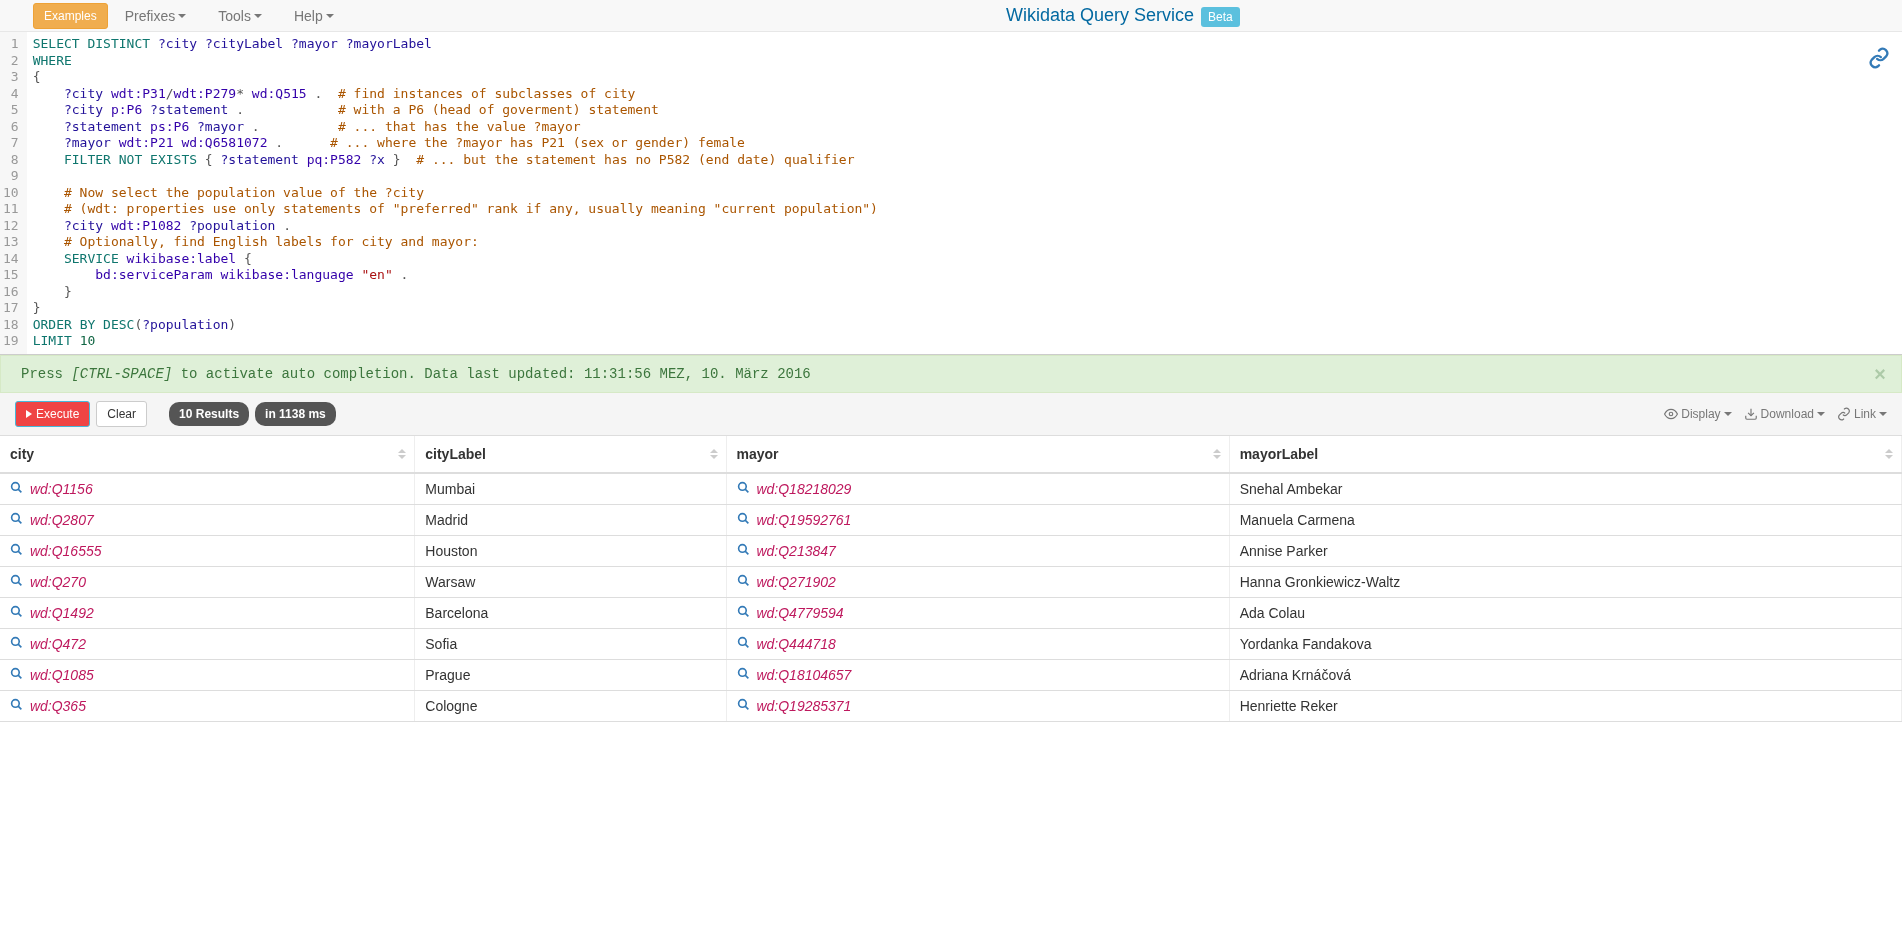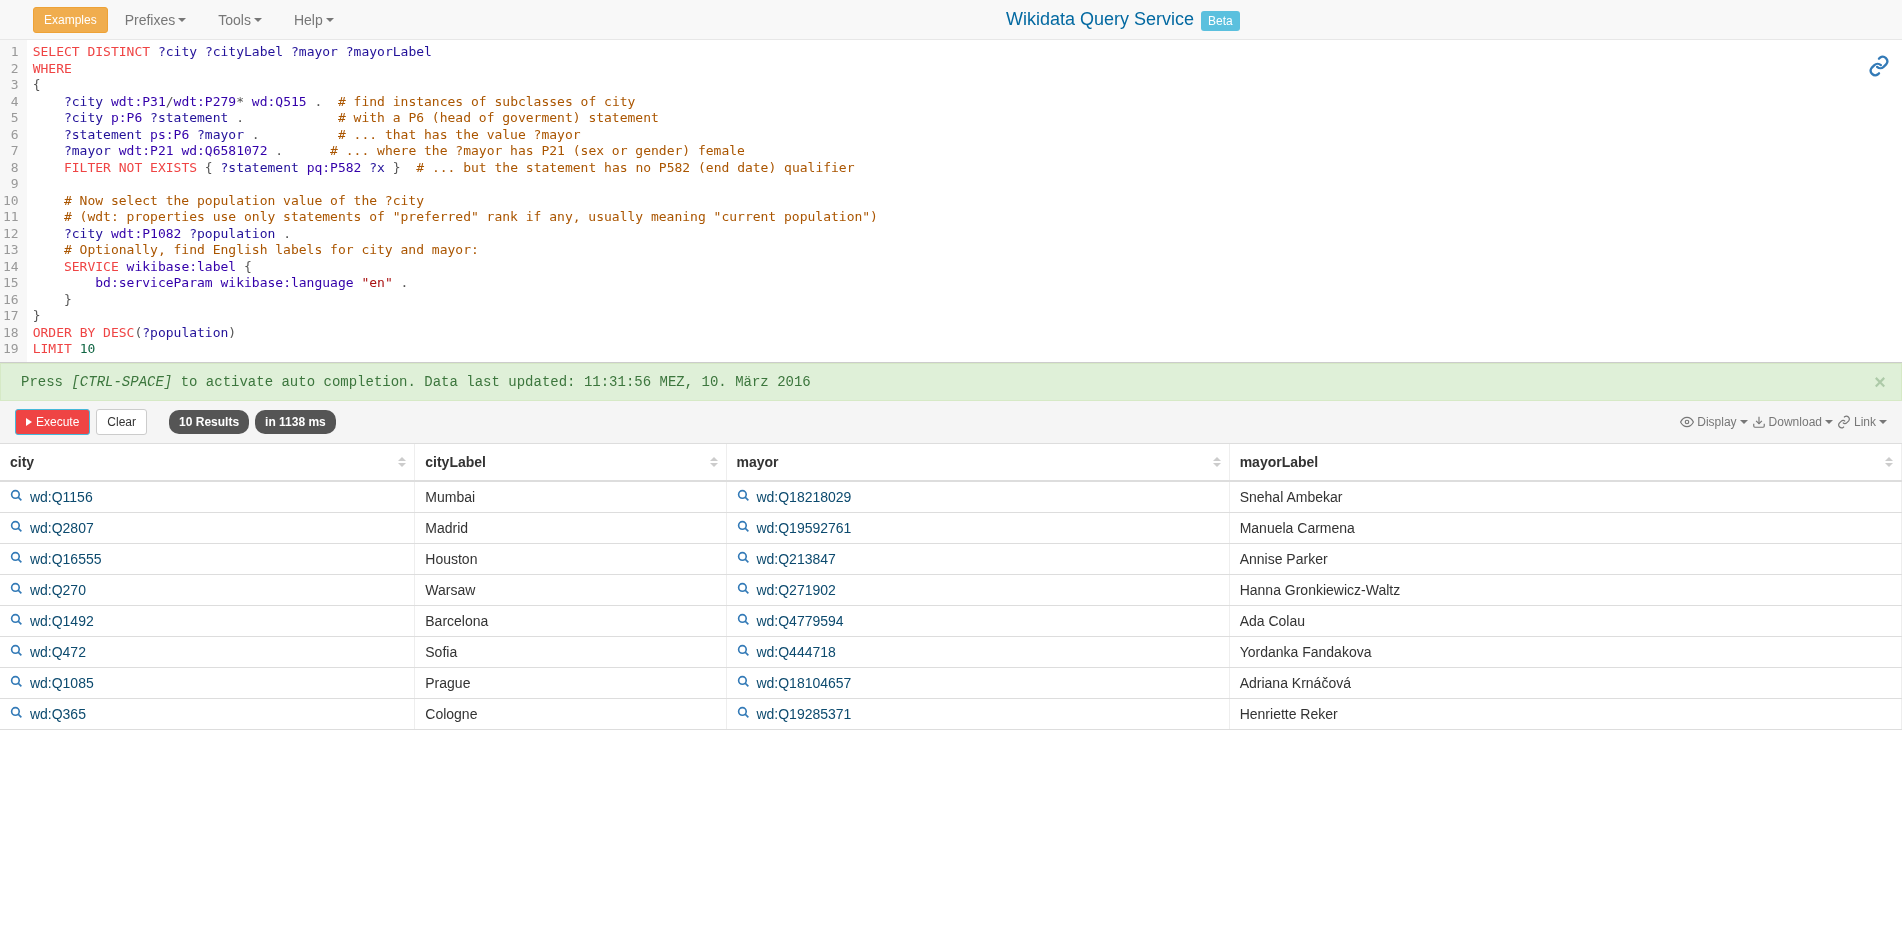--- a/index.html
+++ b/index.html
@@ -1,51 +1,51 @@
 <!DOCTYPE html>
 <html><head>
 <meta charset="utf-8">
 <style>
 * { box-sizing: border-box; margin: 0; padding: 0; }
 body { font-family: "Helvetica Neue", Helvetica, Arial, sans-serif; font-size: 14px; color: #333; background: #fff; }
-.navbar { background: #f8f8f8; border-bottom: 1px solid #e7e7e7; height: 40px; display: flex; align-items: center; padding: 0 5px; }
+.navbar { background: #f8f8f8; border-bottom: 1px solid #e7e7e7; height: 32px; display: flex; align-items: center; padding: 0 5px; }
 .nav-left { display: flex; align-items: center; gap: 2px; padding-left: 28px; }
 .btn-examples { background: #f0ad4e; color: #fff; border: 1px solid #eea236; padding: 5px 10px; border-radius: 3px; font-size: 12px; cursor: pointer; }
 .nav-item { padding: 10px 15px; color: #777; cursor: pointer; font-size: 14px; display: flex; align-items: center; gap: 3px; }
 .nav-center { flex: 1; text-align: center; }
 .brand { color: #0369a1; font-size: 18px; font-weight: 500; }
 .beta-badge { background: #5bc0de; color: #fff; font-size: 12px; padding: 3px 7px; border-radius: 3px; margin-left: 3px; }
 .caret { display: inline-block; width: 0; height: 0; border-left: 4px solid transparent; border-right: 4px solid transparent; border-top: 4px solid #777; vertical-align: middle; }
 .editor-wrap { position: relative; background: #fff; border-bottom: 1px solid #ccc; }
 .link-icon-wrap { position: absolute; right: 12px; top: 15px; color: #337ab7; cursor: pointer; }
 .editor { display: flex; font-family: Menlo, Monaco, Consolas, monospace; font-size: 13px; line-height: 16.5px; }
 .gutter { background: #f7f7f7; color: #999; text-align: right; padding: 4px 5px 4px 0; user-select: none; min-width: 24px; }
 .gutter div { padding: 0 3px; }
 .code { padding: 4px 6px; white-space: pre; flex: 1; overflow-x: auto; }
-.cm-keyword { color: #ef4444; }
+.cm-keyword { color: #0f766e; }
 .cm-atom { color: #219; }
 .cm-builtin { color: #30a; }
 .cm-string { color: #a11; }
 .cm-comment { color: #a50; }
 .cm-number { color: #164; }
 .cm-punct { color: #555; }
 .status-bar { background: #dff0d8; border: 1px solid #d6e9c6; color: #3c763d; padding: 10px 20px; font-size: 14px; position: relative; font-family: Liberation Mono, monospace; }
 .status-bar .close-btn { position: absolute; right: 15px; top: 8px; color: #3c763d; opacity: 0.3; font-size: 20px; cursor: pointer; font-weight: bold; }
 .status-bar em { font-style: italic; }
 .action-bar { background: #f5f5f5; border-bottom: 1px solid #ddd; padding: 8px 15px; display: flex; align-items: center; gap: 6px; }
 .btn-execute { background: #ef4444; color: #fff; border: 1px solid #46b8da; padding: 5px 10px; border-radius: 3px; font-size: 12px; cursor: pointer; display: flex; align-items: center; gap: 4px; }
 .btn-clear { background: #fff; color: #333; border: 1px solid #ccc; padding: 5px 10px; border-radius: 3px; font-size: 12px; cursor: pointer; }
 .badge-dark { background: #555; color: #fff; padding: 5px 10px; border-radius: 10px; font-size: 12px; font-weight: bold; }
-.action-right { margin-left: auto; display: flex; gap: 4px; }
+.action-right { margin-left: auto; display: flex; gap: 12px; }
 .action-link { color: #777; font-size: 12px; cursor: pointer; display: flex; align-items: center; gap: 3px; }
 table.results { width: 100%; border-collapse: collapse; }
 table.results th { text-align: left; padding: 10px; border-bottom: 2px solid #ddd; font-weight: bold; font-size: 14px; position: relative; border-right: 1px solid #eee; }
 table.results th .sort-icon { position: absolute; right: 8px; top: 50%; transform: translateY(-50%); color: #ccc; }
 table.results td { padding: 7px 10px; border-bottom: 1px solid #ddd; border-right: 1px solid #eee; font-size: 14px; }
-table.results td a { color: #0c4a6e; text-decoration: none; }
+table.results td a { color: #be185d; text-decoration: none; font-style: italic; }
 .search-mini { color: #337ab7; margin-right: 3px; }
 .play-icon { display:inline-block; width:0; height:0; border-top:4px solid transparent; border-bottom:4px solid transparent; border-left:6px solid #fff; }
 .sort-caret::before { content:''; display:block; width:0;height:0;border-left:4px solid transparent;border-right:4px solid transparent;border-bottom:4px solid #ccc; margin-bottom:2px;}
 .sort-caret::after { content:''; display:block; width:0;height:0;border-left:4px solid transparent;border-right:4px solid transparent;border-top:4px solid #ccc;}
 </style>
 </head>
 <body>
 
 <div class="navbar">
   <div class="nav-left">

